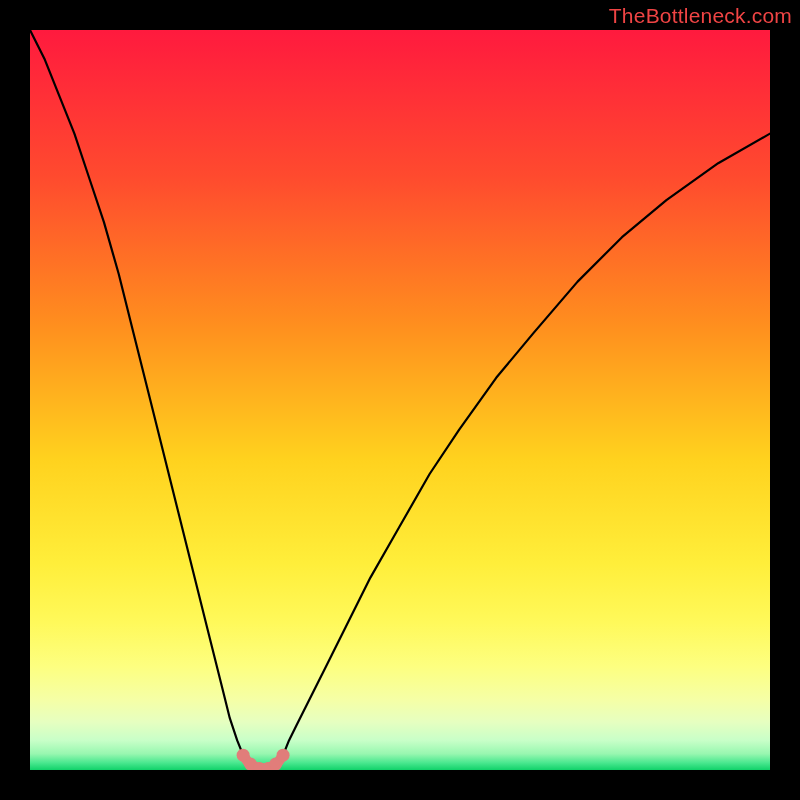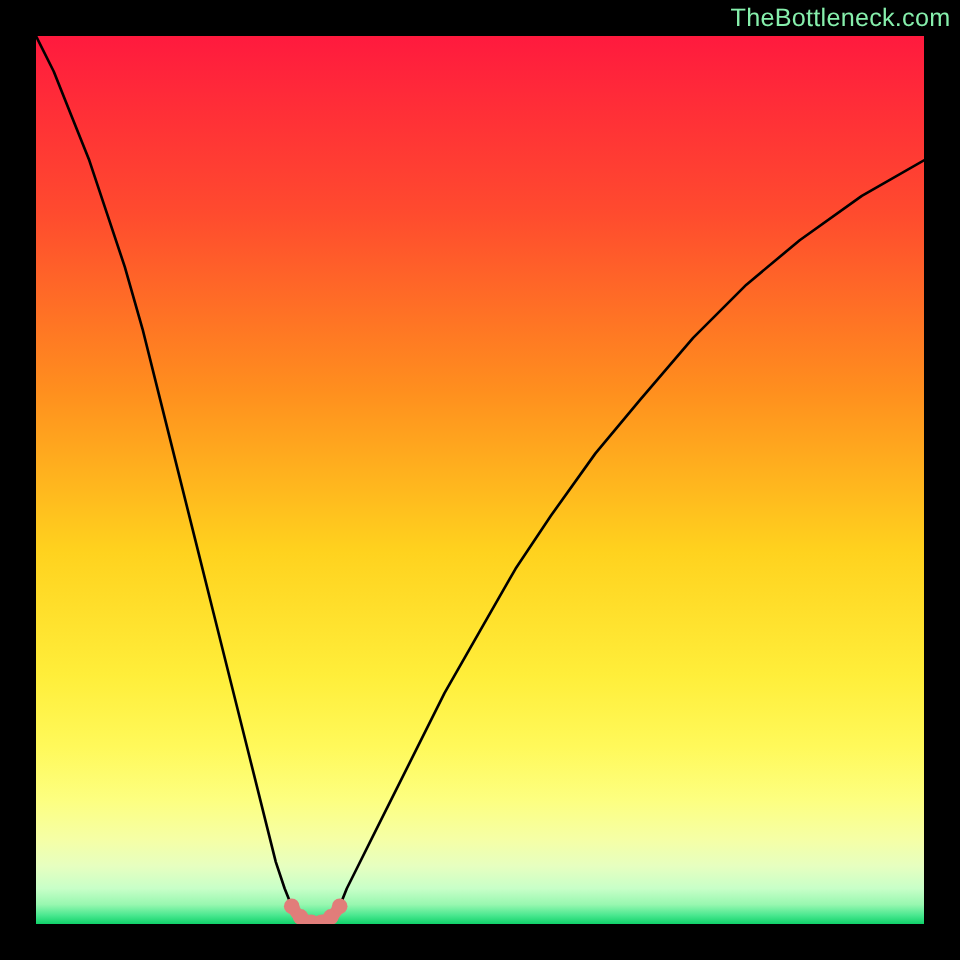--- a/index.html
+++ b/index.html
@@ -23,21 +23,21 @@
     position: absolute;
     top: 30px;
     left: 30px;
     width: 740px;
     height: 740px;
   }
   .watermark {
     position: absolute;
     top: 4px;
     right: 8px;
-    color: #86efac;
+    color: #ef4444;
     font-size: 21px;
     font-weight: 400;
     letter-spacing: 0.2px;
   }
 </style>
 </head>
 <body>
 
 <div class="frame">
   <div class="watermark">TheBottleneck.com</div>

